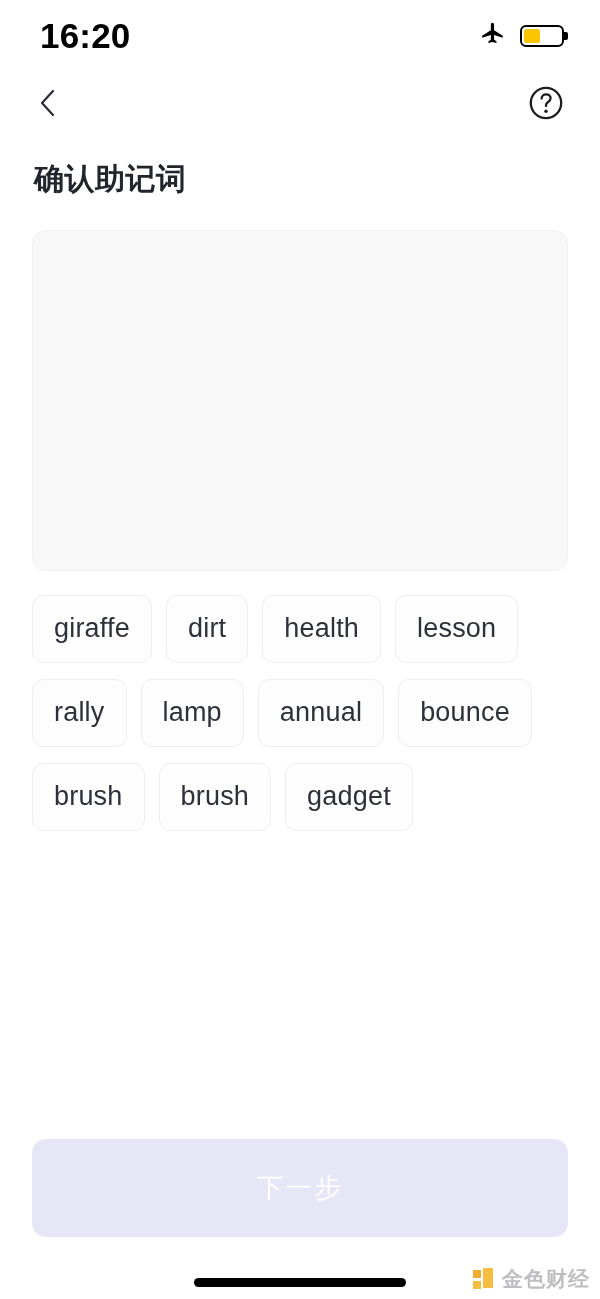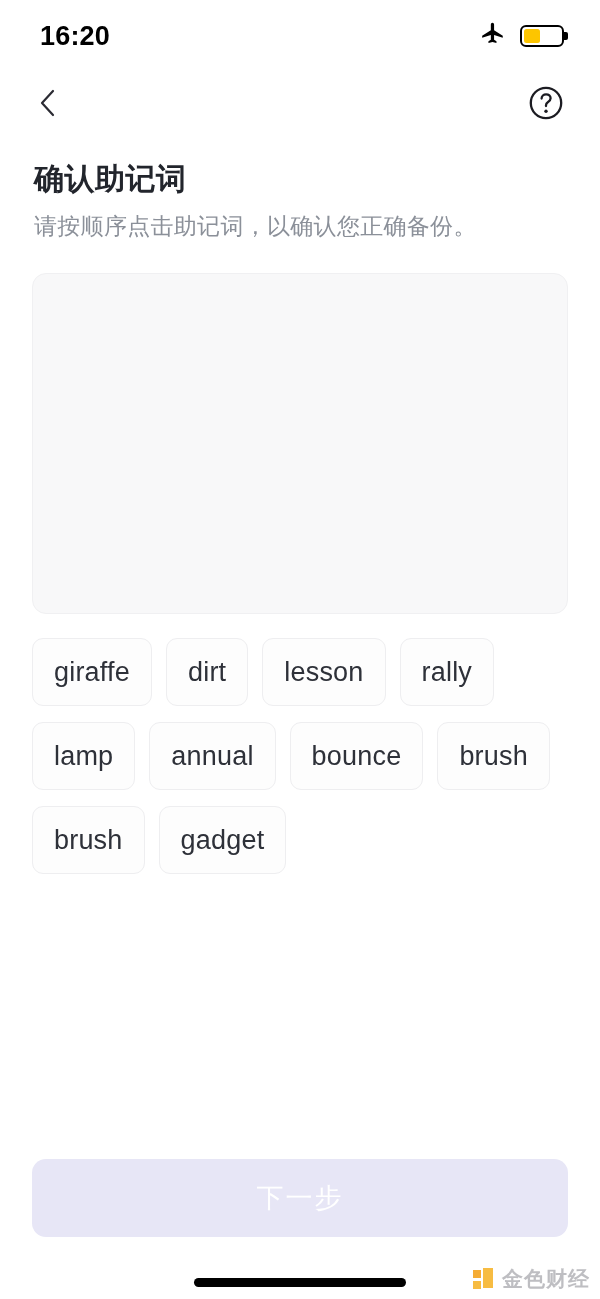--- a/index.html
+++ b/index.html
@@ -18,21 +18,21 @@
 
   
   .status-bar {
     height: 72px;
     display: flex;
     align-items: center;
     justify-content: space-between;
     padding: 0 36px 0 40px;
   }
   .status-time {
-    font-size: 27px;
+    font-size: 35px;
     font-weight: bold;
     color: #000000;
     letter-spacing: 0.2px;
   }
   .status-right {
     display: flex;
     align-items: center;
     gap: 14px;
   }
   .airplane-icon { display: block; }
@@ -150,21 +150,21 @@
   
   .footer {
     position: absolute;
     left: 0;
     right: 0;
     bottom: 62px;
     padding: 0 32px;
   }
   .next-button {
     width: 100%;
-    height: 78px;
+    height: 98px;
     border: none;
     border-radius: 14px;
     background: #e7e6f6;
     color: #ffffff;
     font-size: 27px;
     font-family: inherit;
     letter-spacing: 2px;
     cursor: default;
   }
 
@@ -240,30 +240,30 @@
         <circle cx="18" cy="18" r="15.2" fill="none" stroke="#1c1c22" stroke-width="2.3"></circle>
         <path d="M13.6 13.6c0-2.5 2-4.2 4.5-4.2 2.6 0 4.5 1.6 4.5 3.9 0 2-1.2 3-2.8 4-1.3.8-1.8 1.6-1.8 3v.7" fill="none" stroke="#1c1c22" stroke-width="2.3" stroke-linecap="round"></path>
         <circle cx="18" cy="26.2" r="1.7" fill="#1c1c22"></circle>
       </svg>
     </span>
   </div>
 </div>
 
 <div class="heading-block">
   <div class="page-title">确认助记词</div>
-  <div class="page-subtitle">请按顺序点击助记词，以确认您正确备份。</div>
 </div>
 
 <div class="answer-card">
   <div class="answer-card-inner"></div>
 </div>
 
 <div class="word-pool">
     <div class="word-chip">giraffe</div>
     <div class="word-chip">dirt</div>
+    <div class="word-chip">health</div>
     <div class="word-chip">lesson</div>
     <div class="word-chip">rally</div>
     <div class="word-chip">lamp</div>
     <div class="word-chip">annual</div>
     <div class="word-chip">bounce</div>
     <div class="word-chip">brush</div>
     <div class="word-chip">brush</div>
     <div class="word-chip">gadget</div>
   </div>
 

